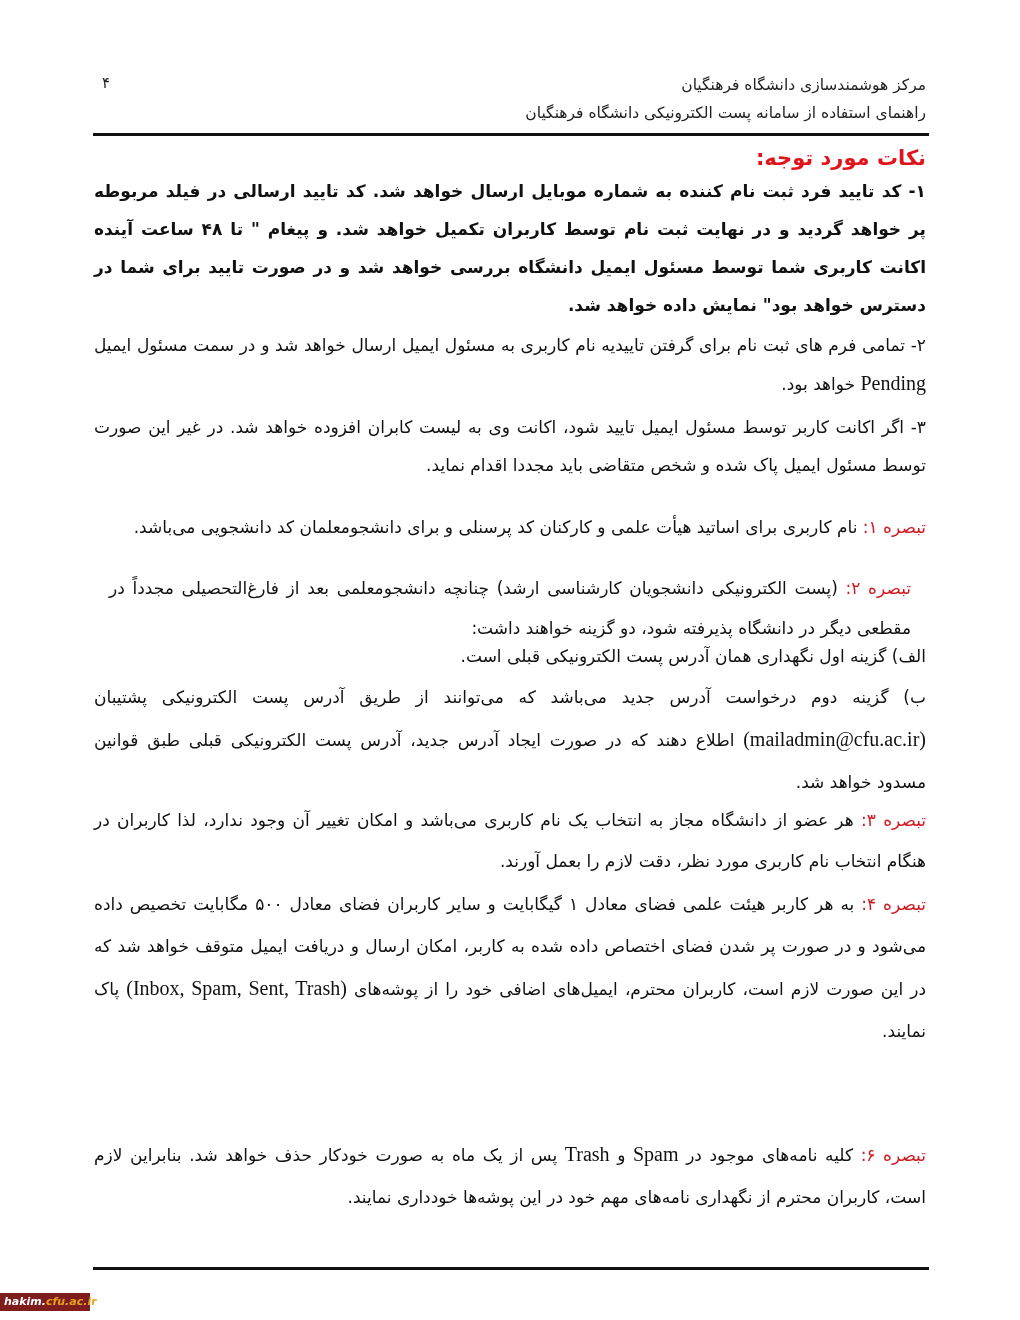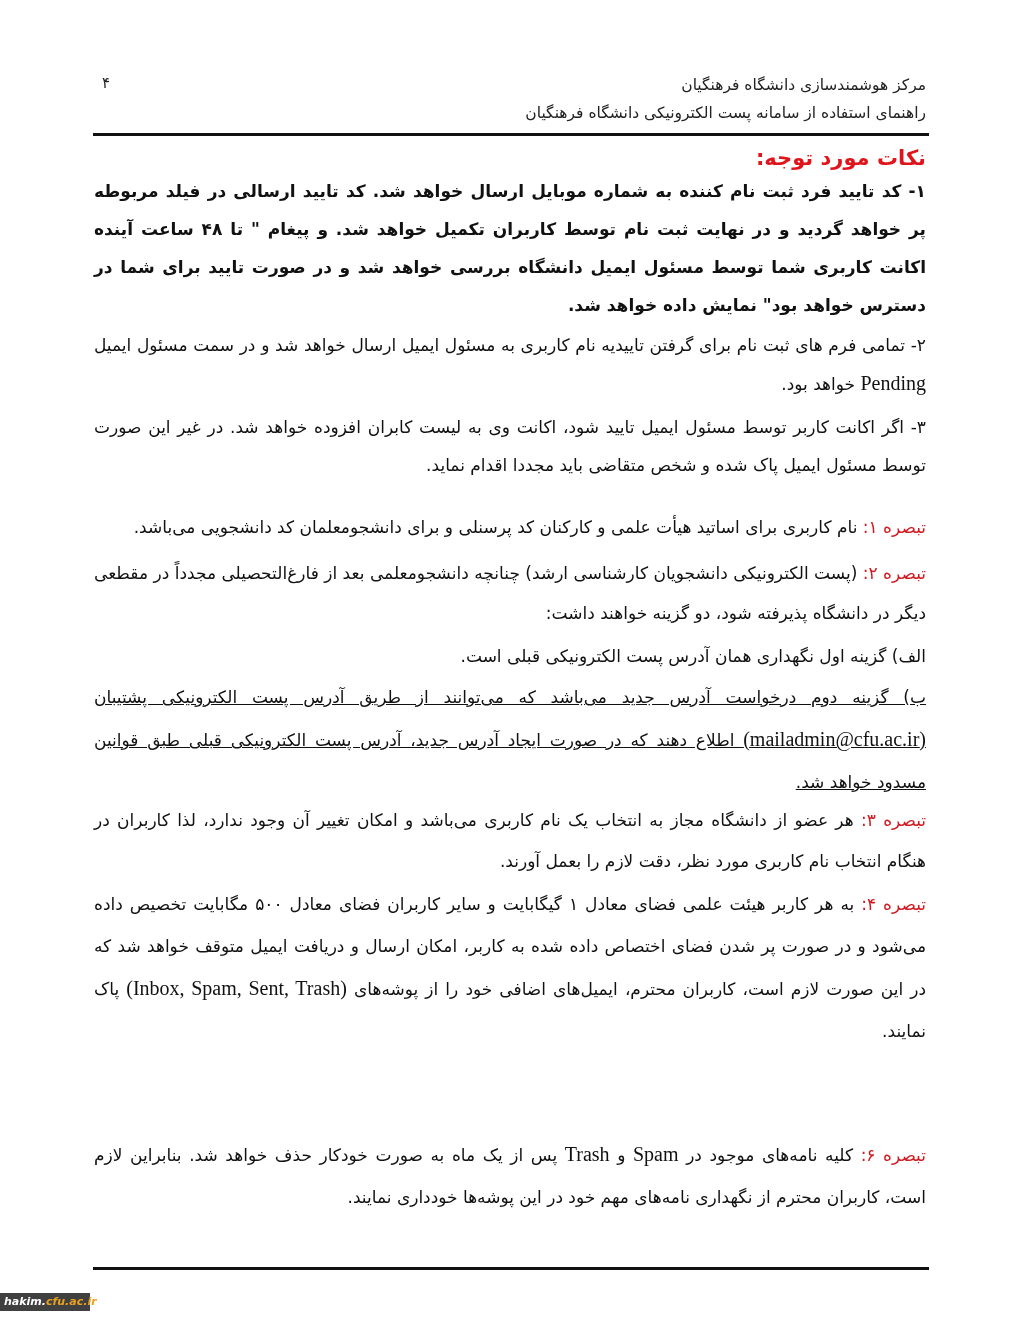--- a/index.html
+++ b/index.html
@@ -21,21 +21,21 @@
   .p2 { top: 326px; line-height: 38px; }
   .p3 { top: 408px; line-height: 38px; }
   .n1 { top: 512px; }
   .n2 { top: 553px; line-height: 40px; }
   .opt-a { top: 636px; line-height: 40px; }
   .opt-b { top: 676px; line-height: 42px; }
   .n3 { top: 800px; line-height: 41px; }
   .n4 { top: 883px; line-height: 42px; }
   .n5 { top: 1050px; line-height: 42px; }
   .n6 { top: 1133px; line-height: 42px; }
-  .watermark { position: absolute; left: 0; top: 1293px; width: 90px; height: 18px; background: #404040;
+  .watermark { position: absolute; left: 0; top: 1293px; width: 90px; height: 18px; background: #7f1d1d;
                font-family: "DejaVu Sans", sans-serif; font-size: 11px; font-weight: bold; font-style: italic;
                line-height: 18px; padding-left: 4px; box-sizing: border-box; white-space: nowrap; }
   .wm-a { color: #ffffff; }
   .wm-b { color: #e8a020; }
 </style>
 </head>
 <body>
 
 <div class="page">
 
@@ -51,27 +51,27 @@
   <p class="body-text p2" style="margin:0;">
     <span>۲- تمامی فرم های ثبت نام برای گرفتن تاییدیه نام کاربری به مسئول ایمیل ارسال خواهد شد و در سمت مسئول ایمیل </span><span class="latin">Pending</span><span> خواهد بود.</span>
   </p>
 
   <p class="body-text p3" style="margin:0;">۳- اگر اکانت کاربر توسط مسئول ایمیل تایید شود، اکانت وی به لیست کابران افزوده خواهد شد. در غیر این صورت توسط مسئول ایمیل پاک شده و شخص متقاضی باید مجددا اقدام نماید.</p>
 
   <p class="body-text n1" style="margin:0;">
     <span class="note-label">تبصره ۱:</span><span> نام کاربری برای اساتید هیأت علمی و کارکنان کد پرسنلی و برای دانشجومعلمان کد دانشجویی می‌باشد.</span>
   </p>
 
-  <p class="body-text n2" style="margin:0;">
+  <p class="body-text n2" style="margin:15px;">
     <span class="note-label">تبصره ۲:</span><span> (پست الکترونیکی دانشجویان کارشناسی ارشد) چنانچه دانشجومعلمی بعد از فارغ‌التحصیلی مجدداً در مقطعی دیگر در دانشگاه پذیرفته شود، دو گزینه خواهند داشت:</span>
   </p>
 
   <p class="body-text opt-a" style="margin:0;">الف) گزینه اول نگهداری همان آدرس پست الکترونیکی قبلی است.</p>
 
-  <p class="body-text opt-b" style="margin:0;text-decoration:underline;">
+  <p class="body-text opt-b" style="margin:0;">
     <span>ب) گزینه دوم درخواست آدرس جدید می‌باشد که می‌توانند از طریق آدرس پست الکترونیکی پشتیبان </span><span class="latin">(mailadmin@cfu.ac.ir)</span><span> اطلاع دهند که در صورت ایجاد آدرس جدید، آدرس پست الکترونیکی قبلی طبق قوانین مسدود خواهد شد.</span>
   </p>
 
   <p class="body-text n3" style="margin:0;">
     <span class="note-label">تبصره ۳:</span><span> هر عضو از دانشگاه مجاز به انتخاب یک نام کاربری می‌باشد و </span><span class="u">امکان تغییر آن وجود ندارد</span><span>، لذا کاربران در هنگام انتخاب نام کاربری مورد نظر، دقت لازم را بعمل آورند.</span>
   </p>
 
   <p class="body-text n4" style="margin:0;">
     <span class="note-label">تبصره ۴:</span><span> به هر کاربر هیئت علمی فضای معادل ۱ گیگابایت و سایر کاربران فضای معادل ۵۰۰ مگابایت تخصیص داده می‌شود و در صورت پر شدن فضای اختصاص داده شده به کاربر، امکان ارسال و دریافت ایمیل متوقف خواهد شد که در این صورت لازم است، کاربران محترم، ایمیل‌های اضافی خود را از پوشه‌های </span><span class="latin">(Inbox, Spam, Sent, Trash)</span><span> پاک نمایند.</span>
   </p>

